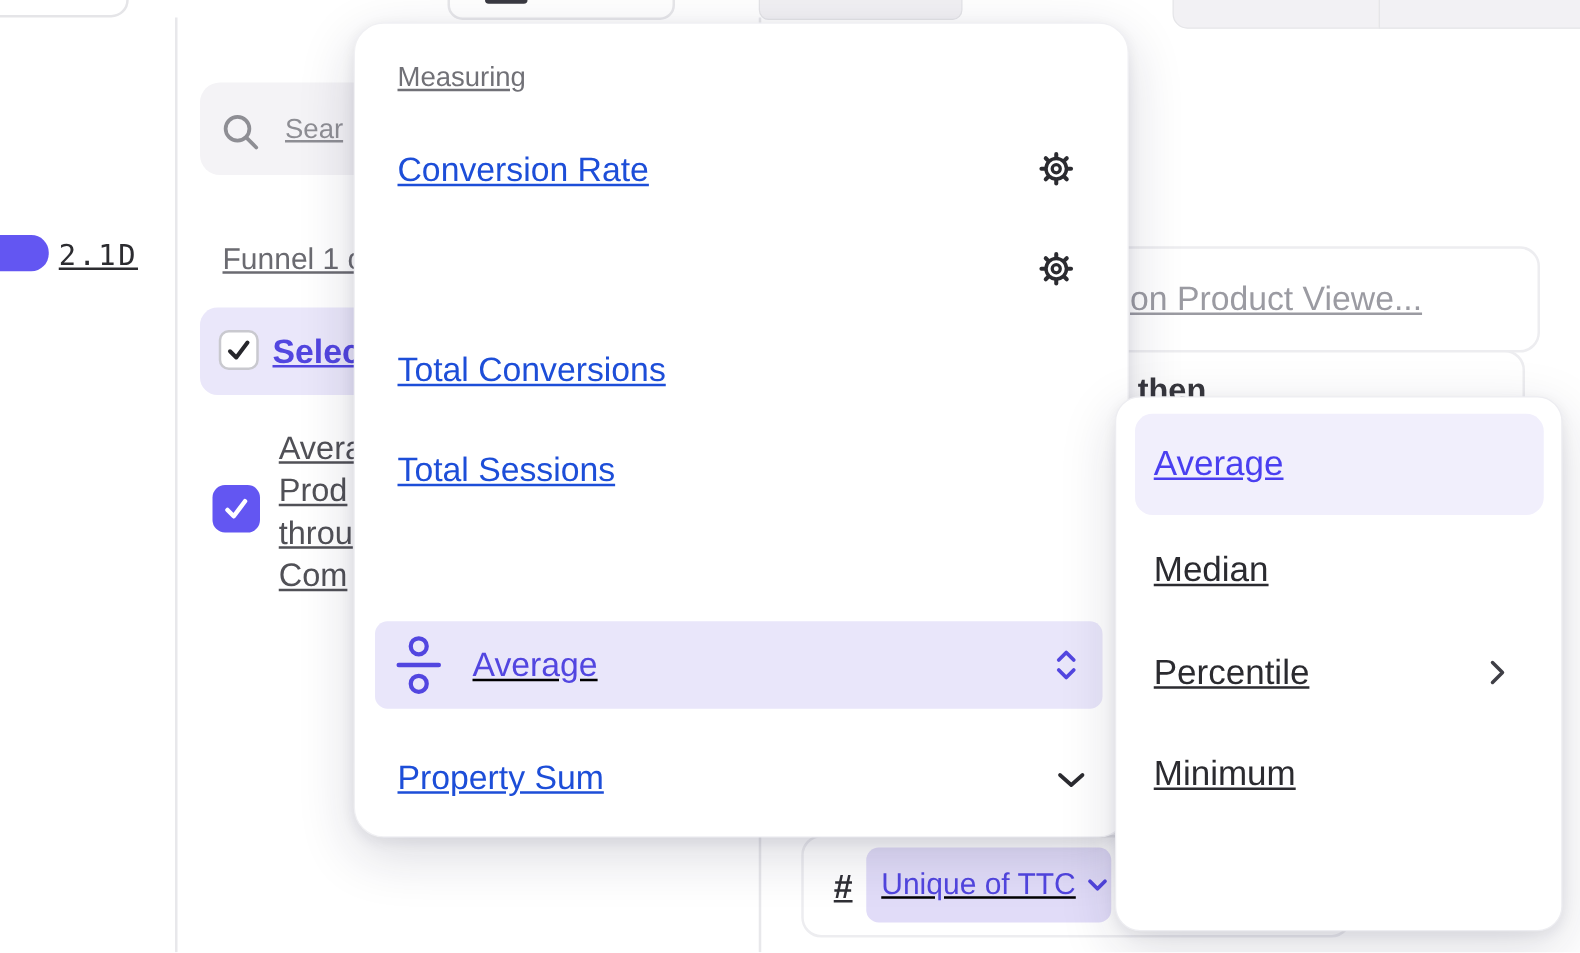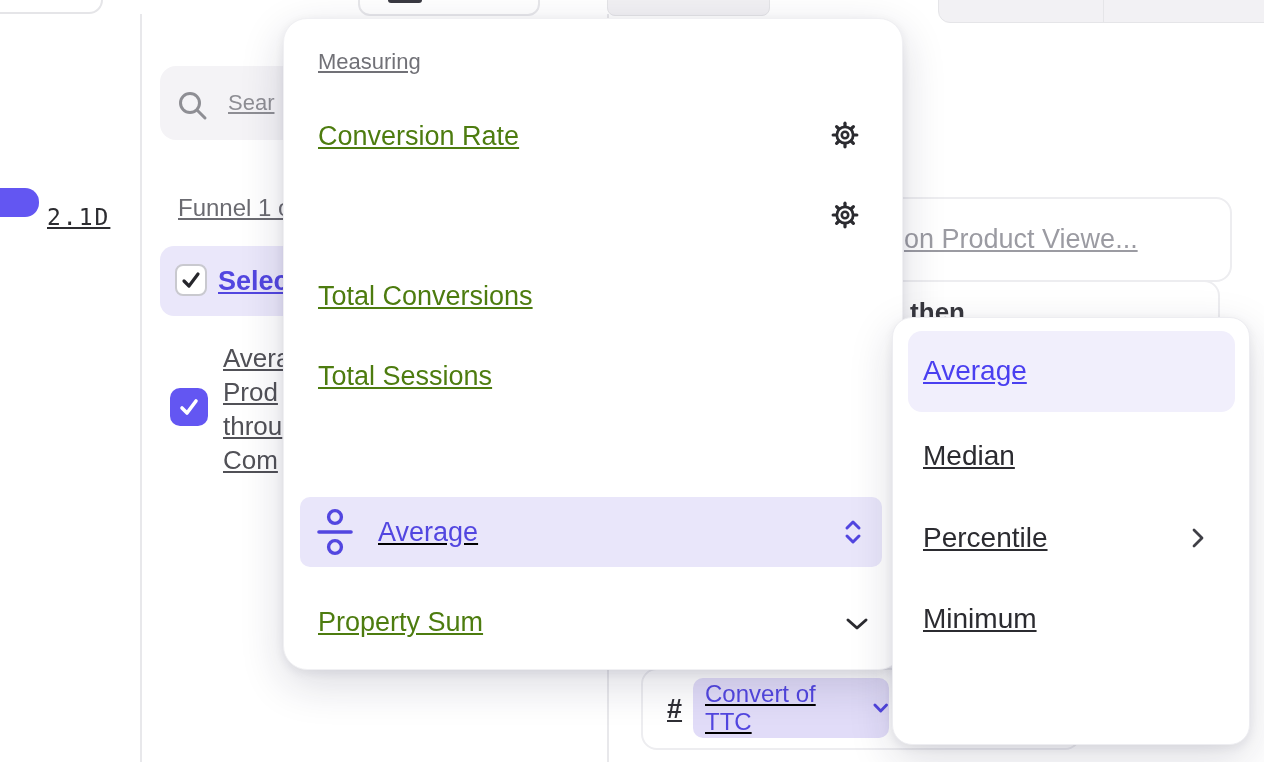--- a/index.html
+++ b/index.html
@@ -24,21 +24,21 @@
   .top-tab.a { left:938px; width:166px; border-radius:0 0 0 12px; }
   .top-tab.b { left:1103px; width:165px; }
 
   
   .vdivider { width:2px; background:#e8e8eb; top:14px; bottom:0; }
   .vd1 { left:140px; } .vd2 { left:607px; }
 
   
   .mini-bar { left:0; top:188px; width:39px; height:29px;
     background:#6356f2; border-radius:0 14px 14px 0; }
-  .mini-bar-label { left:47px; top:204px; width:90px;
+  .mini-bar-label { left:47px; top:192px; width:90px;
     font-family:"DejaVu Sans Mono", monospace; font-size:23px; letter-spacing:2px;
     color:#2c2c30; }
   .search-box { left:160px; top:66px; width:400px; height:74px;
     background:#f4f3f6; border-radius:16px; }
   .search-icon { left:176px; top:89px; }
   .search-text { left:228px; top:90px; font-size:22px; color:#8e8e94; }
   .funnel-label { left:178px; top:194px; font-size:24px; color:#6b6b71; font-weight:500; }
 
   .select-row { left:160px; top:246px; width:260px; height:70px;
     background:#eae7fa; border-radius:14px; }
@@ -68,21 +68,21 @@
   .measure-pill span { margin-left:12px; font-size:24px; font-weight:500; color:#5246e0; }
   .measure-pill svg { margin-left:8px; }
 
   
   .menu {
     left:283px; top:18px; width:620px; height:652px; z-index:30;
     background:#fff; border:1px solid #f0f0f3; border-radius:24px;
     box-shadow:0 14px 44px rgba(25,25,60,.16), 0 3px 10px rgba(25,25,60,.07);
   }
   .menu-header { left:318px; top:49px; font-size:22px; color:#717177; font-weight:500; z-index:31; }
-  .menu-item-label { font-size:27px; color:#4d7c0f; font-weight:500; z-index:31; }
+  .menu-item-label { font-size:27px; color:#1d4ed8; font-weight:500; z-index:31; }
   .mi { left:318px; }
   .gear { left:831px; z-index:31; }
   .row-selected { left:300px; top:422px; width:582px; height:68px;
     background:#5246e0; border-radius:10px; z-index:31;
     display:flex; align-items:center; }
   .row-selected span { margin-left:18px; font-size:27px; font-weight:500; color:#ffffff; }
   .row-sub { left:300px; top:497px; width:582px; height:70px;
     background:#e9e6fa; border-radius:10px; z-index:31;
     display:flex; align-items:center; }
   .row-sub .avg-label { margin-left:24px; font-size:27px; font-weight:500; color:#5246e0; }
@@ -153,21 +153,21 @@
 
   <div class="abs card card-event"></div>
   <div class="abs event-text">on Product Viewe...</div>
 
   <div class="abs card card-then"></div>
   <div class="abs then-text">d then</div>
 
   <div class="abs card card-measure"></div>
   <div class="abs hash">#</div>
   <div class="abs measure-pill">
-    <span>Convert of TTC</span>
+    <span>Unique of TTC</span>
     <svg width="18" height="12" viewBox="0 0 18 12" fill="none">
       <polyline points="3,3 9,9 15,3" stroke="#5246e0" stroke-width="3" stroke-linecap="round" stroke-linejoin="round" fill="none"></polyline>
     </svg>
   </div>
 
   <div class="abs menu"></div>
   <div class="abs menu-header">Measuring</div>
 
   <div class="abs menu-item-label mi" style="top:121px">Conversion Rate</div>
   <div class="abs gear" style="top:121px">

